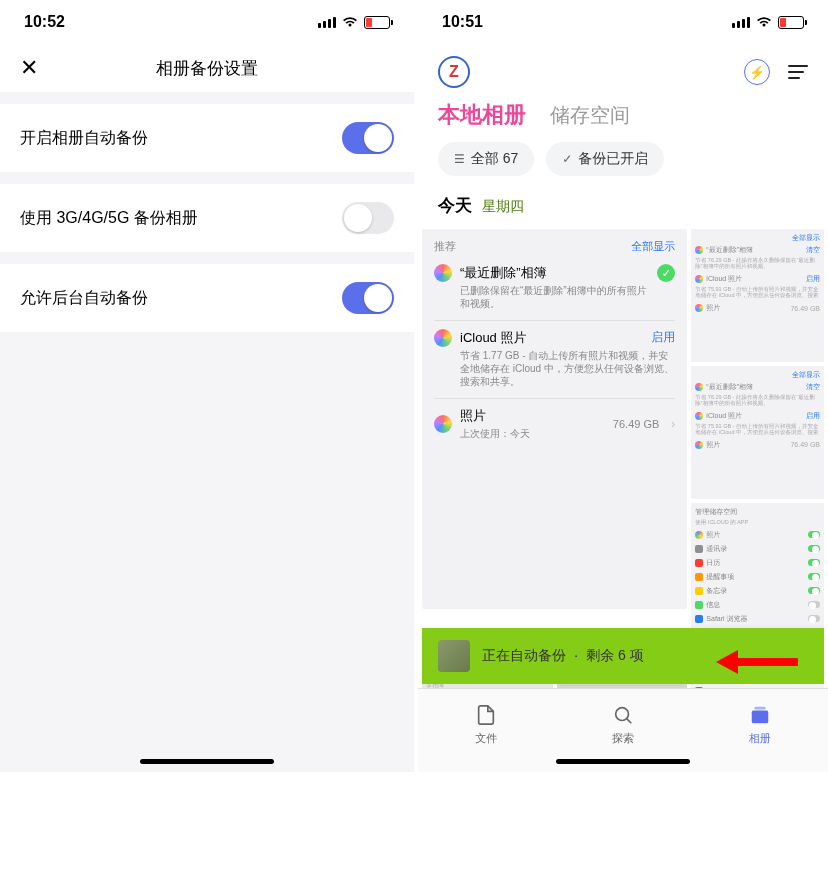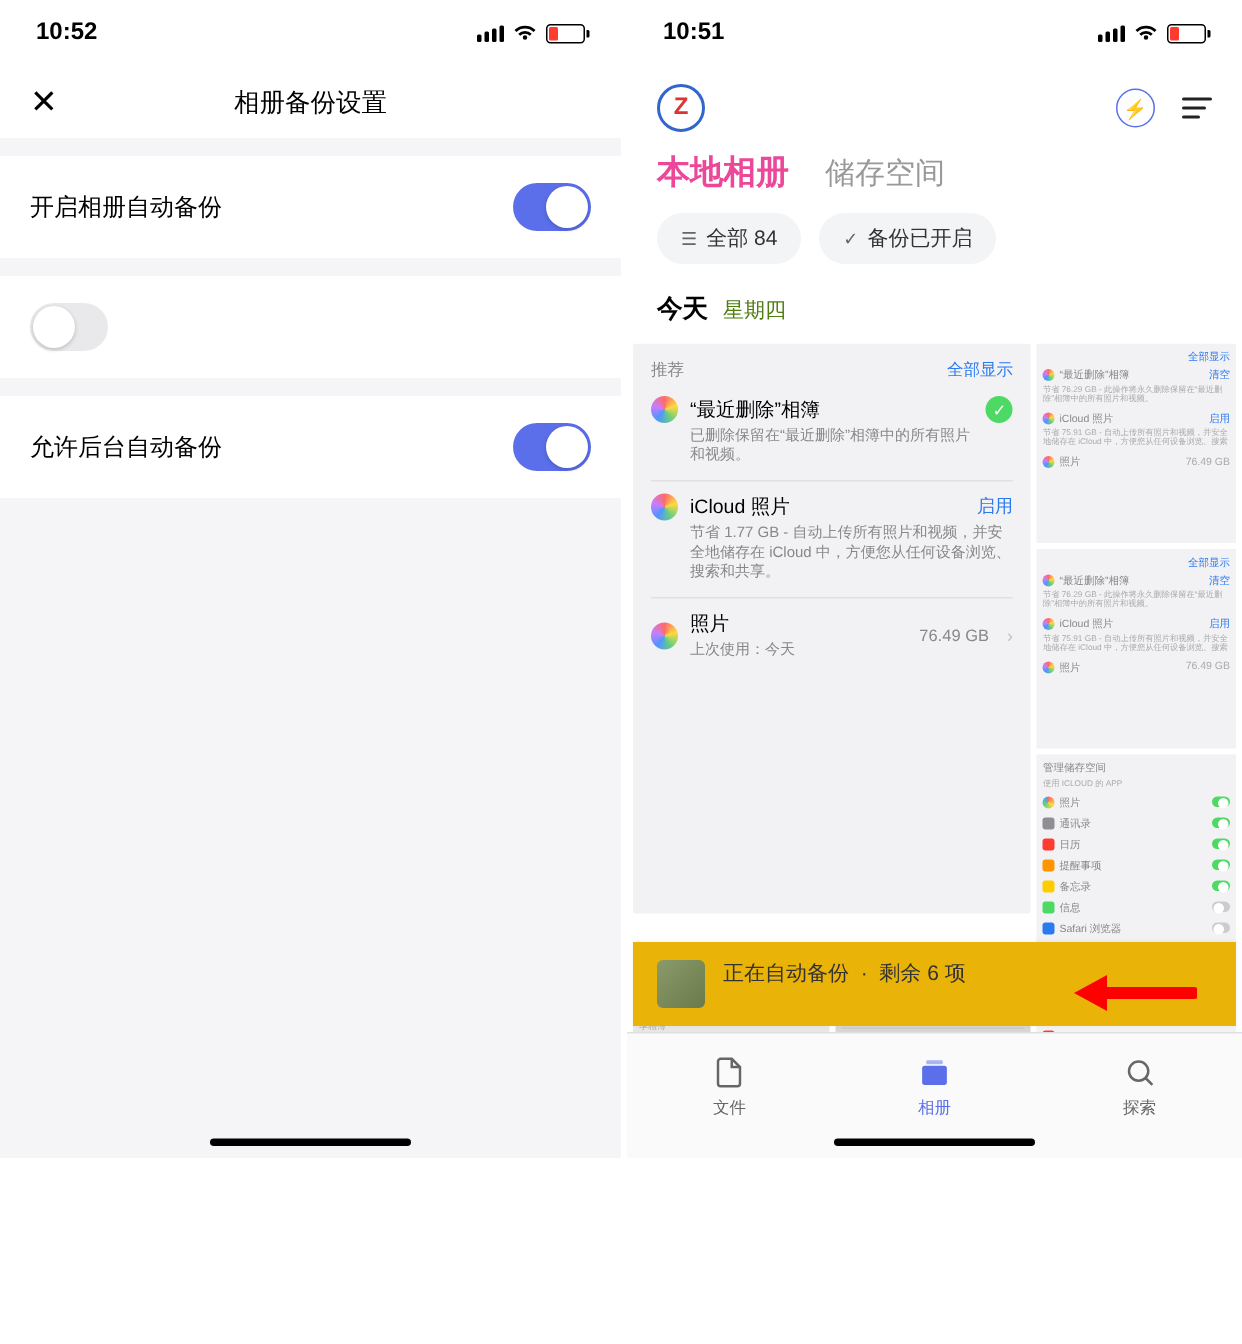--- a/index.html
+++ b/index.html
@@ -78,21 +78,21 @@
 .mini-toggle.off { background: #ccc; }
 .mini-toggle::after { content: ""; position: absolute; width: 7px; height: 7px; background: #fff; border-radius: 50%; top: 1px; right: 1px; }
 .mini-toggle.off::after { left: 1px; right: auto; }
 .grid-right-col { display: flex; flex-direction: column; gap: 4px; }
 .r-thumb { background: #f2f2f4; flex: 1; font-size: 7px; color: #888; padding: 4px; overflow: hidden; }
 .r-thumb .hdr { display: flex; justify-content: space-between; }
 .r-thumb .blue { color: #2a7af0; }
 .r-thumb .tiny-row { display: flex; align-items: center; gap: 3px; padding: 2px 0; }
 .tiny-dot { width: 8px; height: 8px; border-radius: 2px; flex-shrink: 0; }
 
-.backup-bar { position: absolute; bottom: 88px; left: 4px; right: 4px; background: #eab308; padding: 12px 16px; display: flex; gap: 12px; box-shadow: 0 -1px 3px rgba(0,0,0,.06); }
+.backup-bar { position: absolute; bottom: 88px; left: 4px; right: 4px; background: #84cc16; padding: 12px 16px; display: flex; align-items: center; gap: 12px; box-shadow: 0 -1px 3px rgba(0,0,0,.06); }
 .backup-thumb { width: 32px; height: 32px; background: linear-gradient(135deg,#8a9a6b,#6b7a4b); border-radius: 4px; }
 .backup-text { font-size: 14px; color: #333; }
 .red-arrow { position: absolute; right: 30px; bottom: 92px; pointer-events: none; }
 
 .tab-bar { position: absolute; bottom: 0; left: 0; right: 0; height: 84px; background: #fafafa; display: flex; border-top: 0.5px solid #e0e0e0; }
 .tab-item { flex: 1; display: flex; flex-direction: column; align-items: center; justify-content: center; gap: 4px; padding-top: 8px; padding-bottom: 20px; cursor: pointer; }
 .tab-icon { width: 24px; height: 24px; display: flex; align-items: center; justify-content: center; font-size: 20px; }
 .tab-label { font-size: 11px; color: #666; }
 .tab-item.active .tab-label { color: #5b6fea; }
 .tab-item.active .tab-icon { color: #5b6fea; }
@@ -125,20 +125,21 @@
     <span class="nav-title">相册备份设置</span>
   </div>
   <div class="settings-list">
     <div class="setting-row">
       <span class="setting-label">开启相册自动备份</span>
       <div class="toggle toggle-on">
           <div class="toggle-knob"></div>
         </div>
     </div>
     <div class="setting-row">
+      <span class="setting-label">使用 3G/4G/5G 备份相册</span>
       <div class="toggle toggle-off">
           <div class="toggle-knob"></div>
         </div>
     </div>
     <div class="setting-row">
       <span class="setting-label">允许后台自动备份</span>
       <div class="toggle toggle-on">
           <div class="toggle-knob"></div>
         </div>
     </div>
@@ -175,21 +176,21 @@
         </div>
     </div>
   </div>
   <div class="tabs-row">
     <span class="tab-active">本地相册</span>
     <span class="tab-inactive">储存空间</span>
   </div>
   <div class="filter-row">
     <div class="pill">
       <span class="pill-icon">☰</span>
-      <span>全部 84</span>
+      <span>全部 67</span>
     </div>
     <div class="pill">
       <span class="pill-icon">✓</span>
       <span>备份已开启</span>
     </div>
   </div>
   <div class="date-header">
     <span class="date-main">今天</span>
     <span class="date-sub">星期四</span>
   </div>
@@ -424,33 +425,33 @@
   <div class="tab-bar">
     <div class="tab-item">
       <div class="tab-icon">
         <svg width="22" height="22" viewBox="0 0 24 24" fill="none" stroke="#666" stroke-width="1.8">
             <path d="M14 2H6a2 2 0 00-2 2v16a2 2 0 002 2h12a2 2 0 002-2V8z"></path>
             <polyline points="14 2 14 8 20 8"></polyline>
           </svg>
       </div>
       <span class="tab-label">文件</span>
     </div>
+    <div class="tab-item">
+      <div class="tab-icon">
+        <svg width="22" height="22" viewBox="0 0 24 24" fill="none" stroke="#666" stroke-width="1.8">
+            <circle cx="11" cy="11" r="7"></circle>
+            <line x1="21" y1="21" x2="16" y2="16"></line>
+          </svg>
+      </div>
+      <span class="tab-label">探索</span>
+    </div>
     <div class="tab-item active">
       <div class="tab-icon">
         <svg width="22" height="22" viewBox="0 0 24 24">
             <rect x="3" y="7" width="18" height="14" rx="2" fill="#5b6fea"></rect>
             <rect x="6" y="3" width="12" height="3" rx="1" fill="#a8b4f5"></rect>
           </svg>
       </div>
       <span class="tab-label">相册</span>
     </div>
-    <div class="tab-item">
-      <div class="tab-icon">
-        <svg width="22" height="22" viewBox="0 0 24 24" fill="none" stroke="#666" stroke-width="1.8">
-            <circle cx="11" cy="11" r="7"></circle>
-            <line x1="21" y1="21" x2="16" y2="16"></line>
-          </svg>
-      </div>
-      <span class="tab-label">探索</span>
-    </div>
   </div>
   <div class="home-indicator"></div>
 </div>
 
 </body></html>

